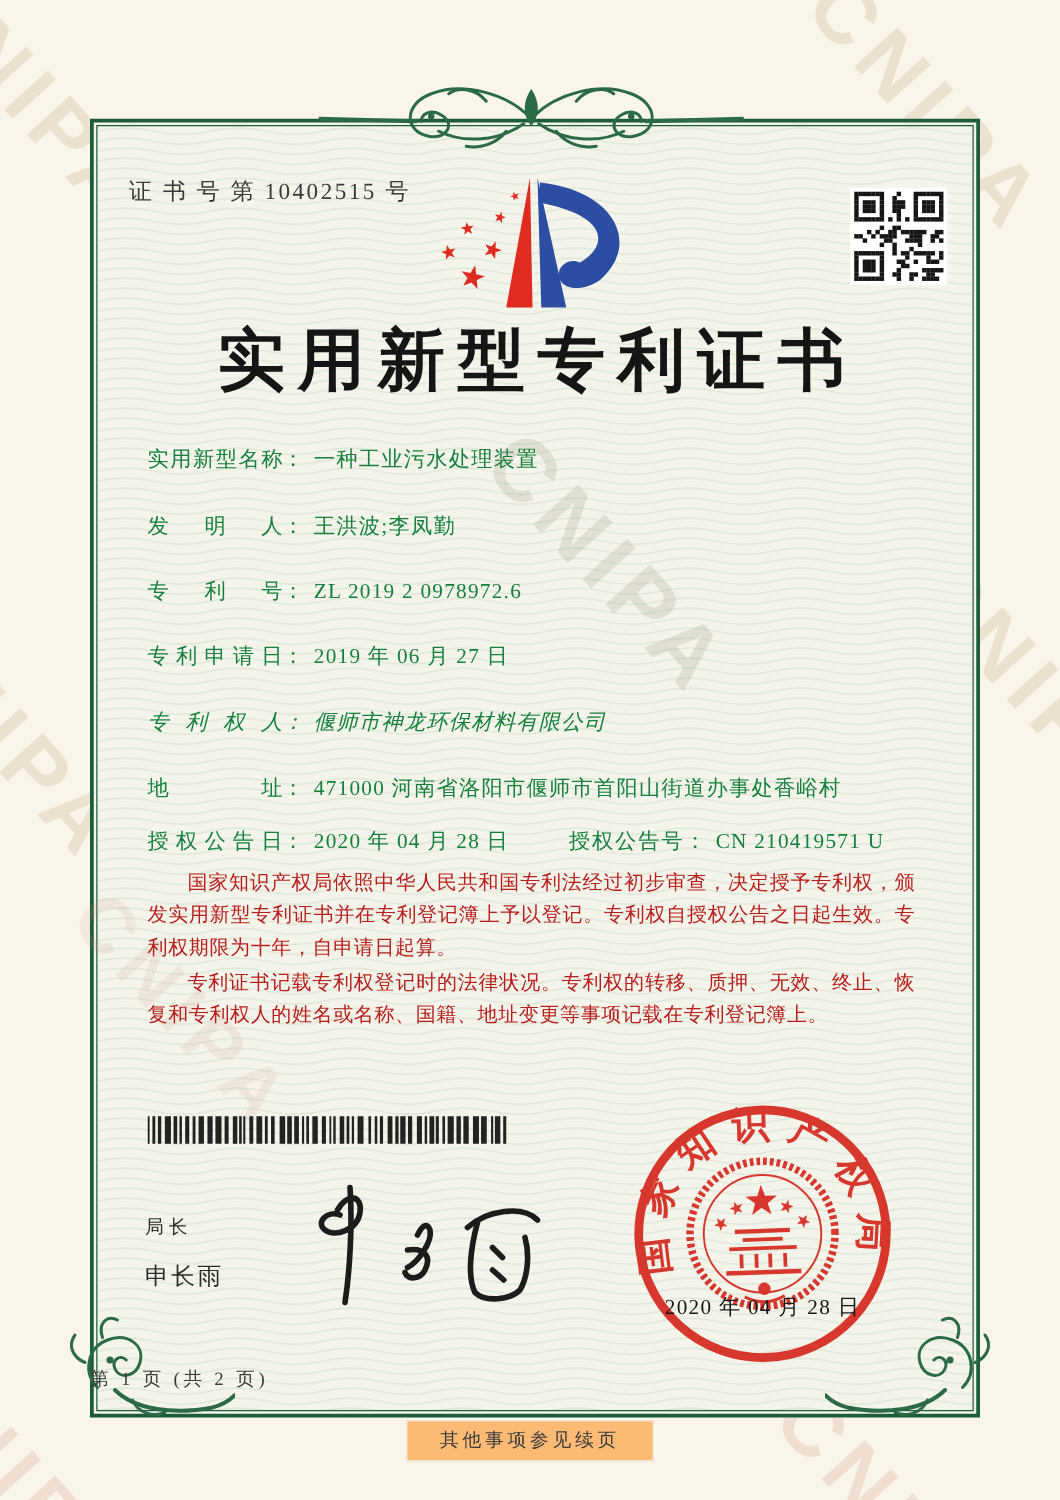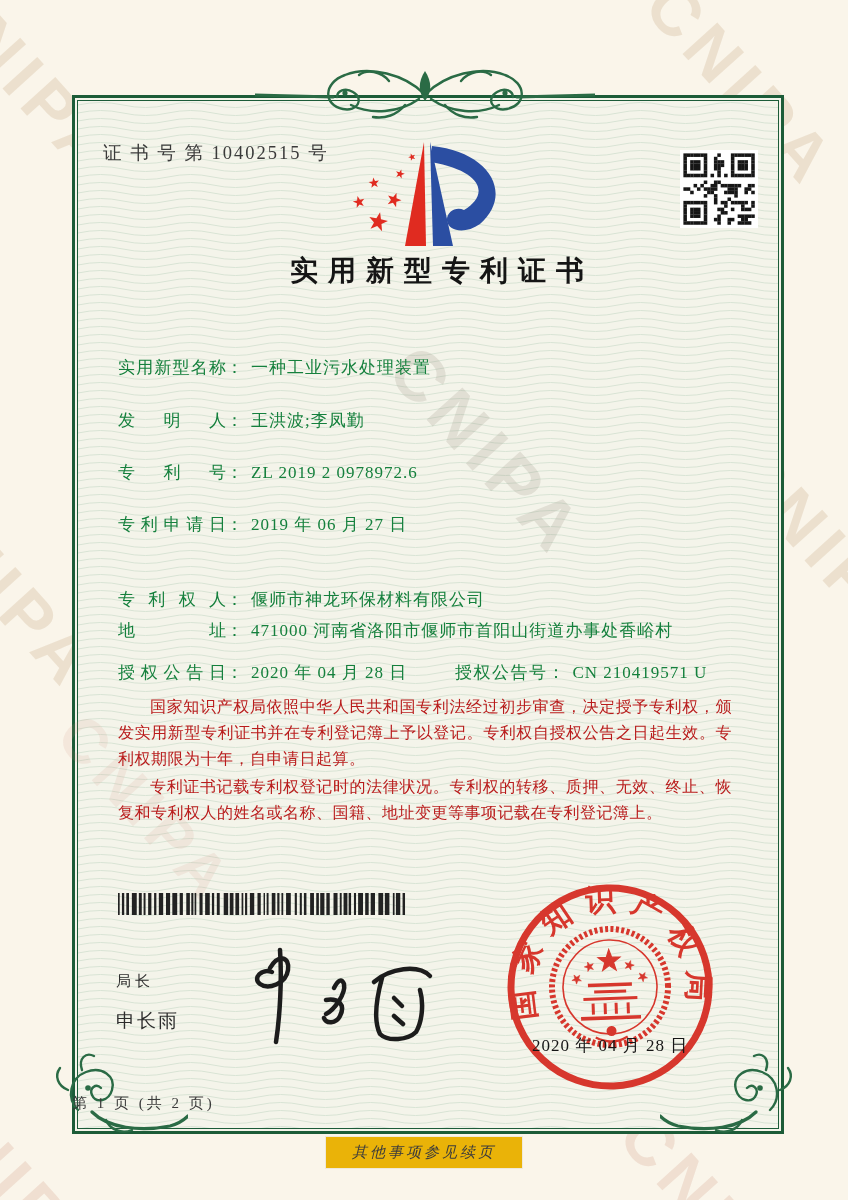--- a/index.html
+++ b/index.html
@@ -57,22 +57,22 @@
   .cert-no{position:absolute;left:103px;top:140px;font-size:18.5px;letter-spacing:2px;color:#3a3a3a;}
 
   .logo{position:absolute;left:338px;top:136px;width:175px;height:118px;}
   .logo .red{fill:var(--logo-red);}
   .logo .blue{fill:var(--logo-blue);}
 
   .qr{position:absolute;left:680px;top:150px;width:78px;height:78px;}
 
   .title{
     position:absolute;left:72px;top:252px;width:706px;margin:0;
-    text-align:center;font-size:28px;font-weight:700;color:#151515;
-    letter-spacing:10px;text-indent:10px;padding-left:12px;
+    text-align:center;font-size:54px;font-weight:700;color:#151515;
+    letter-spacing:10px;text-indent:10px;
   }
 
   .row{position:absolute;left:118px;font-size:17px;color:#15803d;white-space:nowrap;}
   .flabel{
     display:inline-block;width:108px;
     text-align:justify;text-align-last:justify;
     vertical-align:bottom;
   }
   .colon{display:inline-block;margin-right:8px;}
   .fvalue{letter-spacing:1px;}
@@ -98,22 +98,22 @@
     font-family:"Liberation Serif","DejaVu Serif",serif;}
   .seal .emb{fill:var(--seal-red);stroke:var(--seal-red);}
   .seal-date{position:absolute;left:498px;top:1034px;width:224px;text-align:center;
     font-size:17px;color:#161616;letter-spacing:1px;z-index:6;}
 
   .page-num{position:absolute;left:72px;top:1094px;width:706px;
     font-size:15px;letter-spacing:3px;color:#3a3a3a;}
 
   .footer-note{position:absolute;left:0;top:1136px;width:848px;text-align:center;}
   .footer-note span{
-    display:inline-block;background:#eab308;border:1px solid #efe9da;
-    padding:6px 26px;font-size:15px;letter-spacing:3px;color:#3c3c3c;font-style:italic;
+    display:inline-block;background:#fdba74;border:1px solid #efe9da;
+    padding:6px 26px;font-size:15px;letter-spacing:3px;color:#3c3c3c;
   }
   .star{fill:var(--logo-red);}
   .seal .star{fill:var(--seal-red);}
 </style>
 </head>
 <body>
 
 <span class="wm wm-out" style="left:-30px;top:-42px;">CNIPA</span>
 <span class="wm wm-out" style="left:688px;top:-34px;">CNIPA</span>
 <span class="wm wm-out" style="left:-52px;top:468px;">CNIPA</span>
@@ -396,21 +396,21 @@
   </div>
   <div class="row" style="top:409px;">
     <span class="flabel">发明人</span><span class="colon">：</span><span class="fvalue">王洪波;李凤勤</span>
   </div>
   <div class="row" style="top:461px;">
     <span class="flabel">专利号</span><span class="colon">：</span><span class="fvalue">ZL 2019 2 0978972.6</span>
   </div>
   <div class="row" style="top:513px;">
     <span class="flabel">专利申请日</span><span class="colon">：</span><span class="fvalue">2019 年 06 月 27 日</span>
   </div>
-  <div class="row" style="top:588px;">
+  <div class="row" style="top:566px;font-style:italic;">
     <span class="flabel">专利权人</span><span class="colon">：</span><span class="fvalue">偃师市神龙环保材料有限公司</span>
   </div>
   <div class="row" style="top:619px;">
     <span class="flabel">地址</span><span class="colon">：</span><span class="fvalue">471000 河南省洛阳市偃师市首阳山街道办事处香峪村</span>
   </div>
   <div class="row" style="top:661px;">
     <span class="flabel">授权公告日</span><span class="colon">：</span><span class="fvalue">2020 年 04 月 28 日</span>
     <span class="grant2">
       <span class="glabel">授权公告号</span><span class="colon">：</span><span class="fvalue">CN 210419571 U</span>
     </span>

